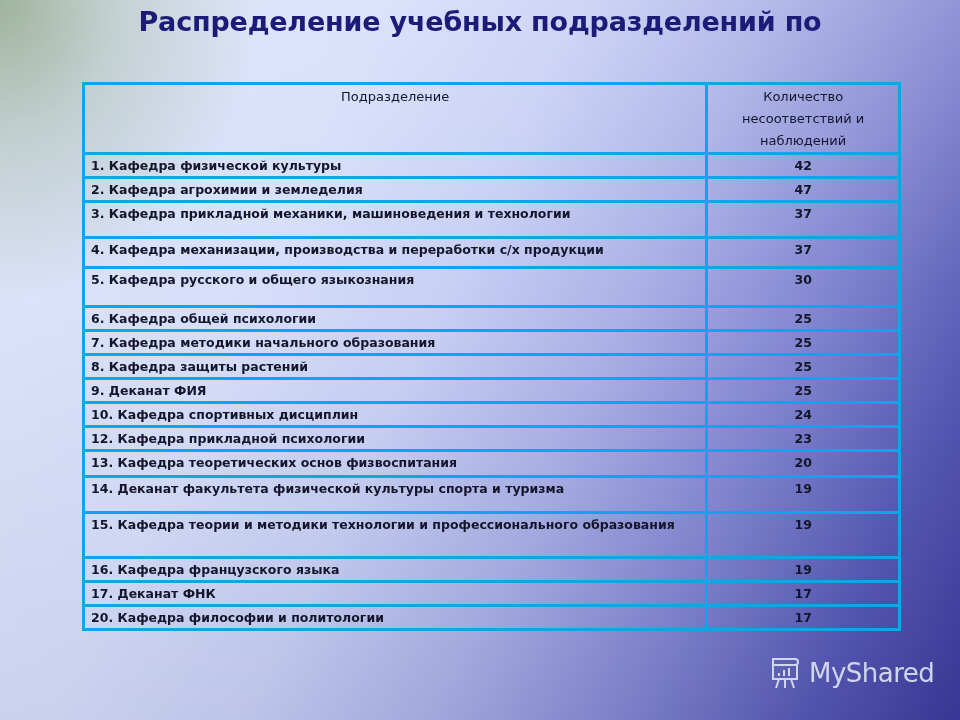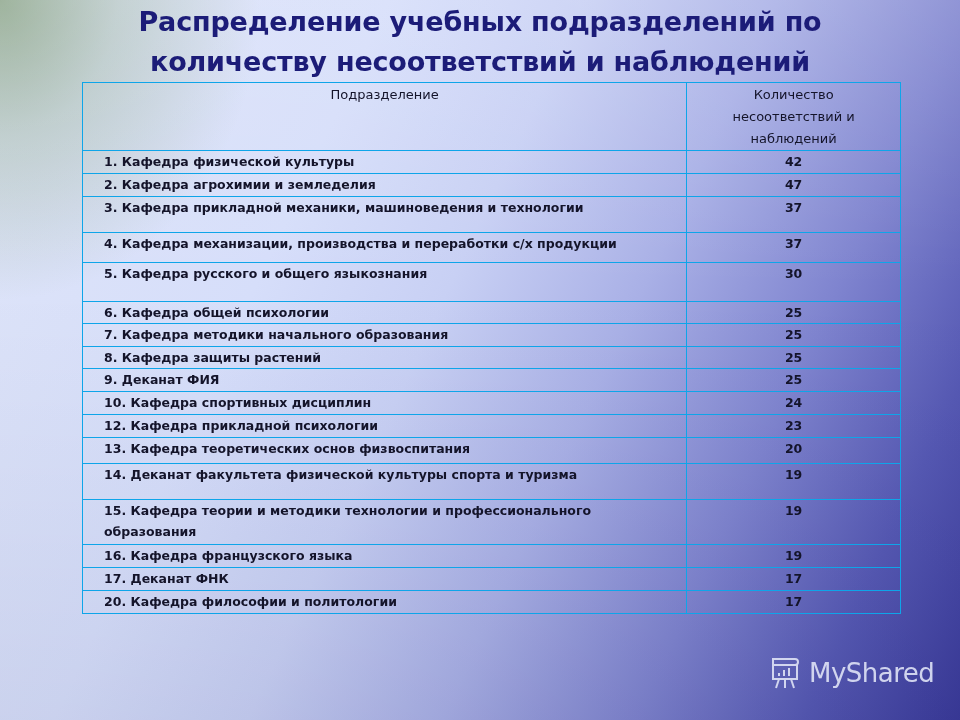--- a/index.html
+++ b/index.html
@@ -42,22 +42,22 @@
     top: 82px;
     width: 819px;
     border-collapse: collapse;
     color: #14142a;
     font-family: "DejaVu Sans", sans-serif;
     font-size: 12.5px;
     font-weight: bold;
   }
   table.data-table th,
   table.data-table td {
-    border: 1px solid #0ea5e9;
-    padding: 0 21px;
+    border: 3px solid #0ea5e9;
+    padding: 0 6px;
     vertical-align: top;
   }
   table.data-table th {
     font-weight: normal;
     font-size: 13px;
     line-height: 22px;
     text-align: center;
     padding-top: 1px;
   }
   th.col-name { width: 624px; }
@@ -79,21 +79,20 @@
   }
   .watermark svg { margin-right: 6px; }
 </style>
 </head>
 <body>
 
 <div class="slide-bg-overlay"></div>
 
 <h1 class="title" style="margin:0;">
   <span>Распределение учебных подразделений по</span>
-  <span>количеству несоответствий и наблюдений</span>
 </h1>
 
 <table class="data-table">
   <thead>
     <tr style="height:68px;">
       <th class="col-name">Подразделение</th>
       <th class="col-count">Количество несоответствий и наблюдений</th>
     </tr>
   </thead>
   <tbody id="table-body">

